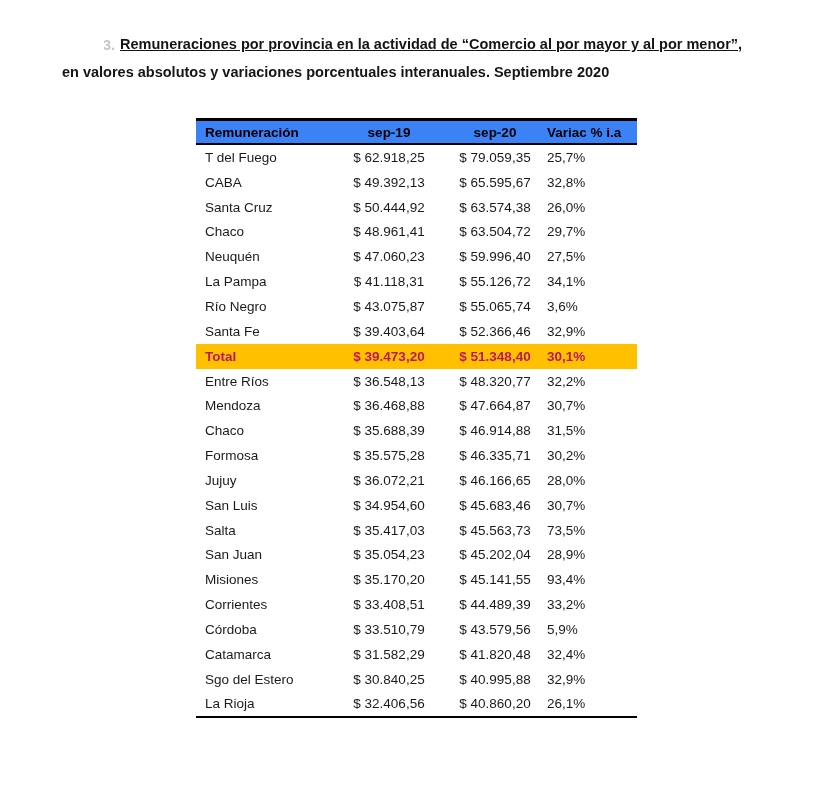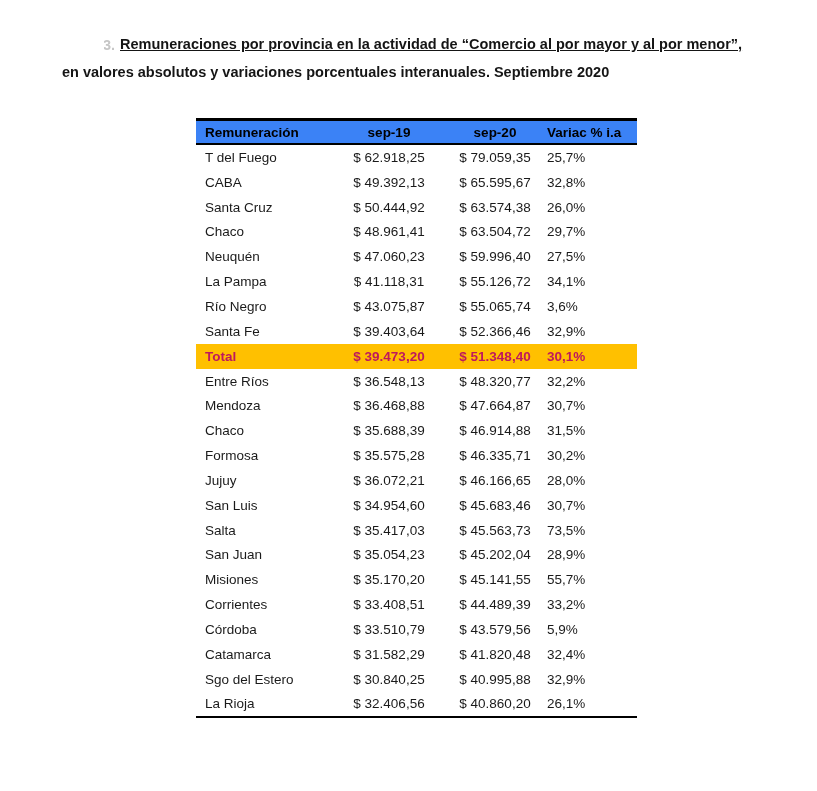--- a/index.html
+++ b/index.html
@@ -166,21 +166,21 @@
         <tr>
           <td class="c0">San Juan</td>
           <td class="c1">$ 35.054,23</td>
           <td class="c2">$ 45.202,04</td>
           <td class="c3">28,9%</td>
         </tr>
         <tr>
           <td class="c0">Misiones</td>
           <td class="c1">$ 35.170,20</td>
           <td class="c2">$ 45.141,55</td>
-          <td class="c3">55,7%</td>
+          <td class="c3">93,4%</td>
         </tr>
         <tr>
           <td class="c0">Corrientes</td>
           <td class="c1">$ 33.408,51</td>
           <td class="c2">$ 44.489,39</td>
           <td class="c3">33,2%</td>
         </tr>
         <tr>
           <td class="c0">Córdoba</td>
           <td class="c1">$ 33.510,79</td>

